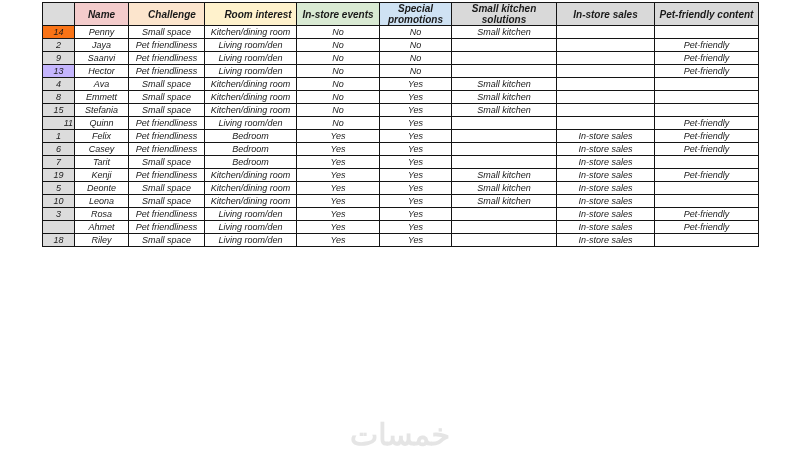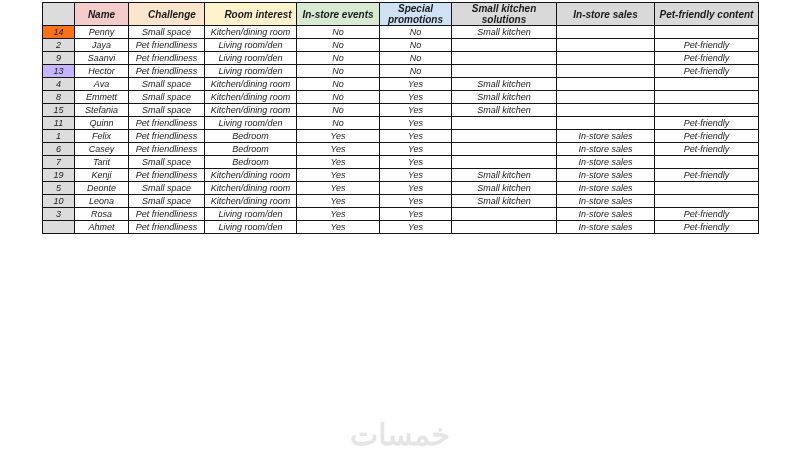--- a/index.html
+++ b/index.html
@@ -171,21 +171,21 @@
           <td>Stefania</td>
           <td>Small space</td>
           <td>Kitchen/dining room</td>
           <td>No</td>
           <td>Yes</td>
           <td>Small kitchen</td>
           <td></td>
           <td></td>
         </tr>
         <tr>
-          <td style="background: rgb(220, 220, 220);">11</td>
+          <td style="background: rgb(220, 220, 220); text-align: right;">11</td>
           <td>Quinn</td>
           <td>Pet friendliness</td>
           <td>Living room/den</td>
           <td>No</td>
           <td>Yes</td>
           <td></td>
           <td></td>
           <td>Pet-friendly</td>
         </tr>
         <tr>
@@ -268,18 +268,29 @@
         <tr>
           <td style="background: rgb(220, 220, 220); padding-left: 48px;">16</td>
           <td>Ahmet</td>
           <td>Pet friendliness</td>
           <td>Living room/den</td>
           <td>Yes</td>
           <td>Yes</td>
           <td></td>
           <td>In-store sales</td>
           <td>Pet-friendly</td>
+        </tr>
+        <tr>
+          <td style="background: rgb(220, 220, 220);">18</td>
+          <td>Riley</td>
+          <td>Small space</td>
+          <td>Living room/den</td>
+          <td>Yes</td>
+          <td>Yes</td>
+          <td></td>
+          <td>In-store sales</td>
+          <td></td>
         </tr>
       </tbody>
   </table>
 </div>
 
 <div class="watermark">خمسات</div>
 
 </body></html>

